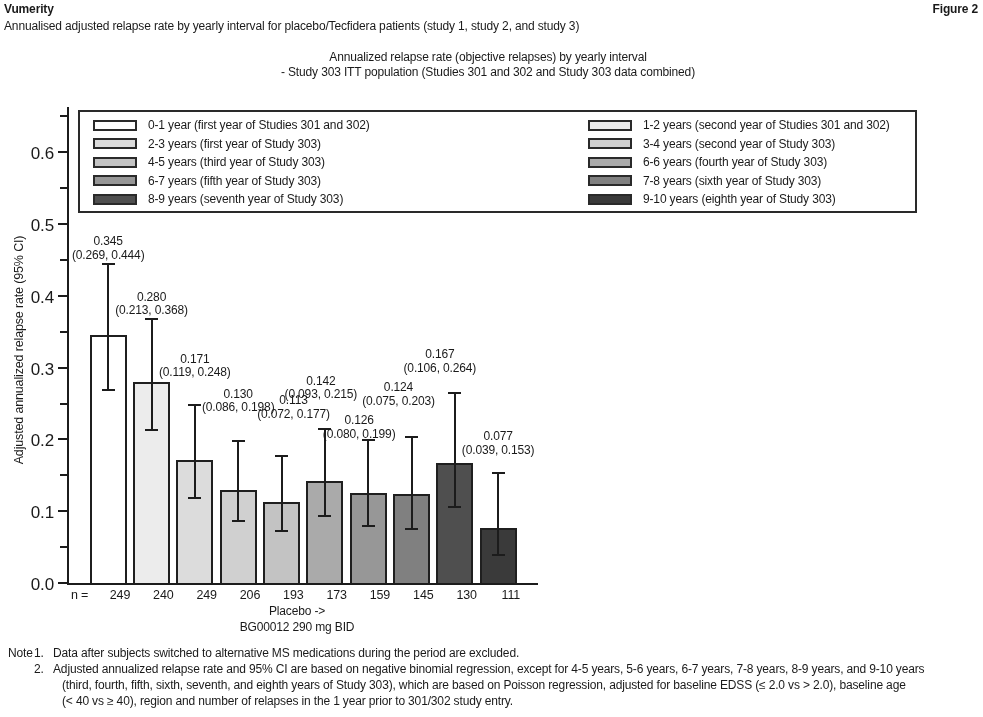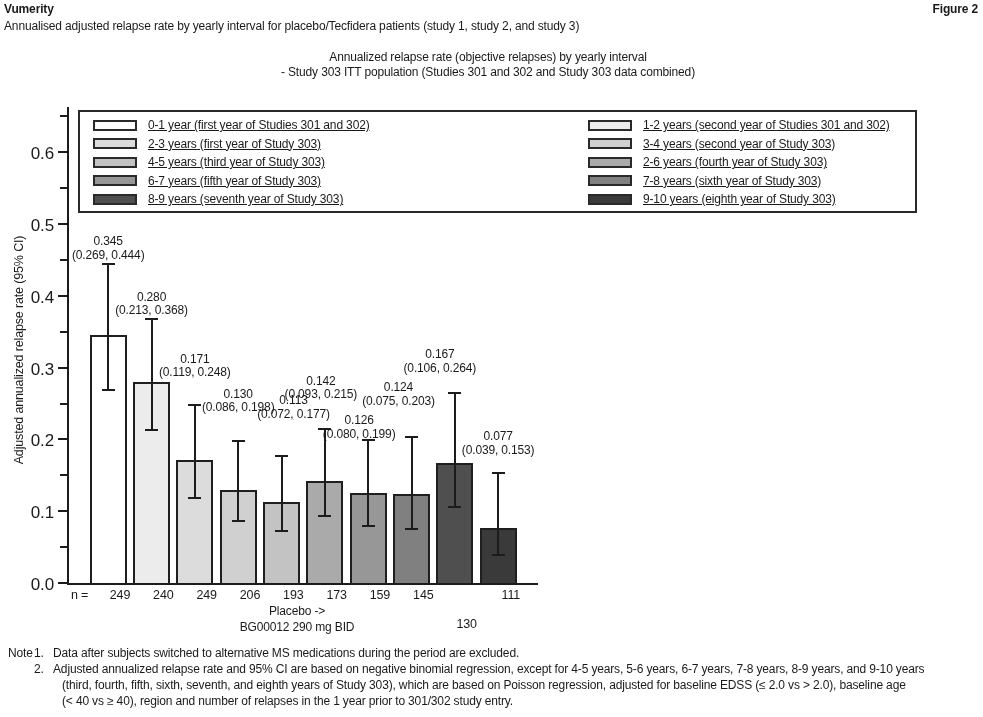--- a/index.html
+++ b/index.html
@@ -10,21 +10,21 @@
   }
   .abs{position:absolute;}
   .bold{font-weight:bold;}
   .ctr{text-align:center;}
   
   #legend-box{
     position:absolute;left:78px;top:110px;width:835px;height:99px;
     border:2px solid #2a2a2a;background:#ffffff;
   }
   .legend-col{position:absolute;top:4px;}
-  .legend-row{display:flex;align-items:center;height:18.5px;text-decoration:underline;}
+  .legend-row{display:flex;align-items:center;height:18.5px;}
   .legend-swatch{
     width:44px;height:11px;border:2px solid #2a2a2a;margin-right:11px;flex:0 0 auto;
     box-sizing:border-box;
   }
   .legend-label{white-space:nowrap;font-size:12px;}
   
   .axis-line{position:absolute;background:#1c1c1c;}
   .tick{position:absolute;background:#1c1c1c;height:2px;}
   .tick-label{position:absolute;width:30px;text-align:right;font-size:17px;}
   .bar{position:absolute;box-sizing:border-box;border:2px solid #1f1f1f;border-bottom:none;}
@@ -77,21 +77,21 @@
         <div class="legend-row">
           <span class="legend-swatch" style="background: rgb(236, 236, 236);"></span>
           <span class="legend-label">1-2 years (second year of Studies 301 and 302)</span>
         </div>
         <div class="legend-row">
           <span class="legend-swatch" style="background: rgb(208, 208, 208);"></span>
           <span class="legend-label">3-4 years (second year of Study 303)</span>
         </div>
         <div class="legend-row">
           <span class="legend-swatch" style="background: rgb(170, 170, 170);"></span>
-          <span class="legend-label">2-6 years (fourth year of Study 303)</span>
+          <span class="legend-label">6-6 years (fourth year of Study 303)</span>
         </div>
         <div class="legend-row">
           <span class="legend-swatch" style="background: rgb(128, 128, 128);"></span>
           <span class="legend-label">7-8 years (sixth year of Study 303)</span>
         </div>
         <div class="legend-row">
           <span class="legend-swatch" style="background: rgb(58, 58, 58);"></span>
           <span class="legend-label">9-10 years (eighth year of Study 303)</span>
         </div>
       </div>
@@ -196,21 +196,21 @@
       </div>
       <div class="n-label" style="left: 389.51px; top: 588px;">145</div>
       <div class="bar" style="left: 436.34px; top: 463.094px; width: 37px; height: 119.906px; background: rgb(79, 79, 79);"></div>
       <div class="err-line" style="left: 453.84px; top: 393.448px; height: 113.444px;"></div>
       <div class="err-cap" style="left: 448.34px; top: 392.448px;"></div>
       <div class="err-cap" style="left: 448.34px; top: 505.892px;"></div>
       <div class="bar-label" style="left: 364.84px; top: 348.448px;">
         <div>0.167</div>
         <div>(0.106, 0.264)</div>
       </div>
-      <div class="n-label" style="left: 432.84px; top: 588px; margin-top: 29px;">130</div>
+      <div class="n-label" style="left: 432.84px; top: 588px;">130</div>
       <div class="bar" style="left: 479.67px; top: 527.714px; width: 37px; height: 55.286px; background: rgb(58, 58, 58);"></div>
       <div class="err-line" style="left: 497.17px; top: 473.146px; height: 81.852px;"></div>
       <div class="err-cap" style="left: 491.67px; top: 472.146px;"></div>
       <div class="err-cap" style="left: 491.67px; top: 553.998px;"></div>
       <div class="bar-label" style="left: 423.17px; top: 430.146px;">
         <div>0.077</div>
         <div>(0.039, 0.153)</div>
       </div>
       <div class="n-label" style="left: 476.17px; top: 588px;">111</div>
     </div>

